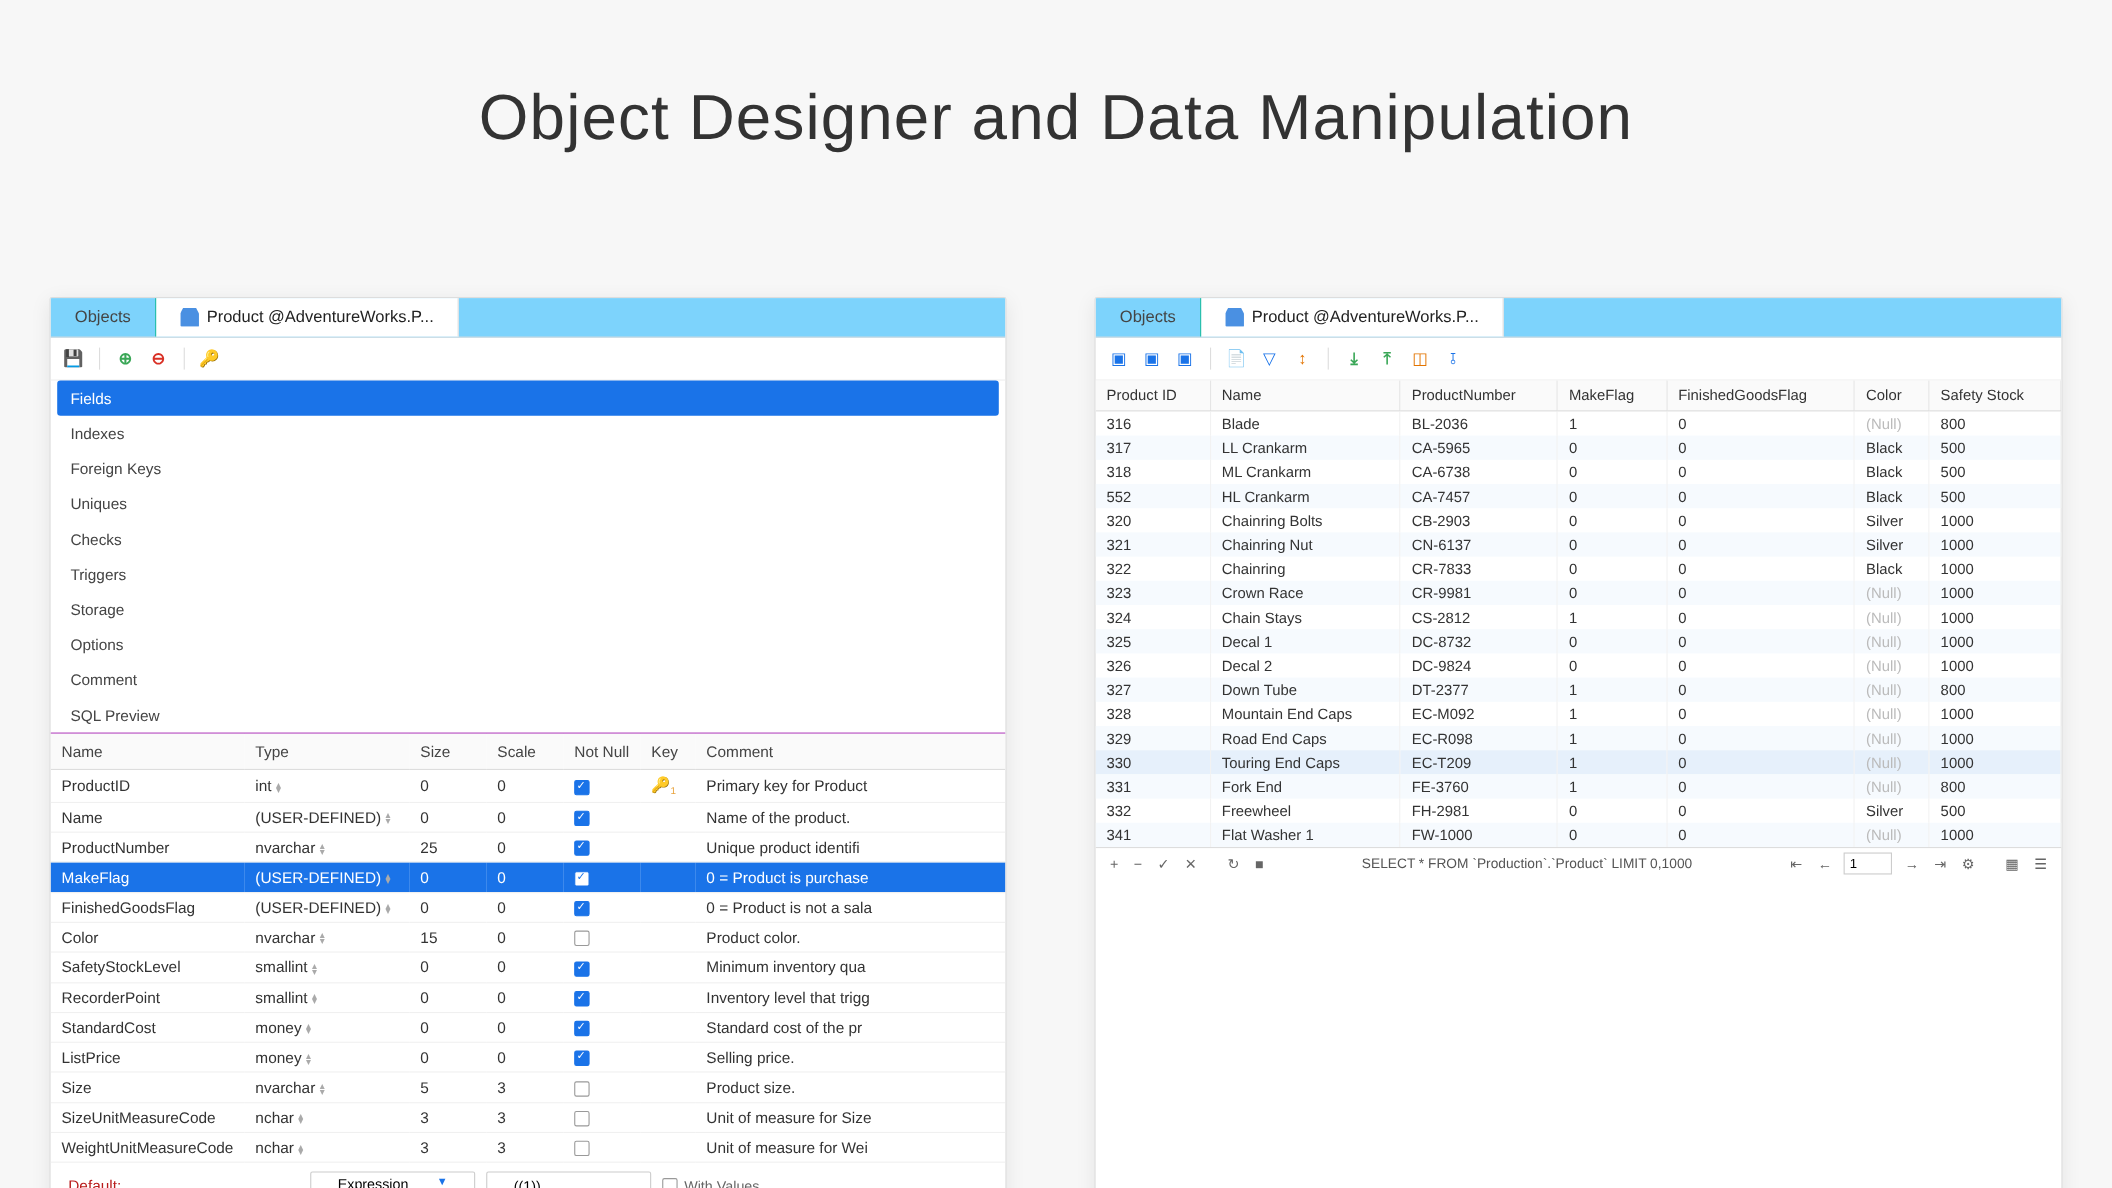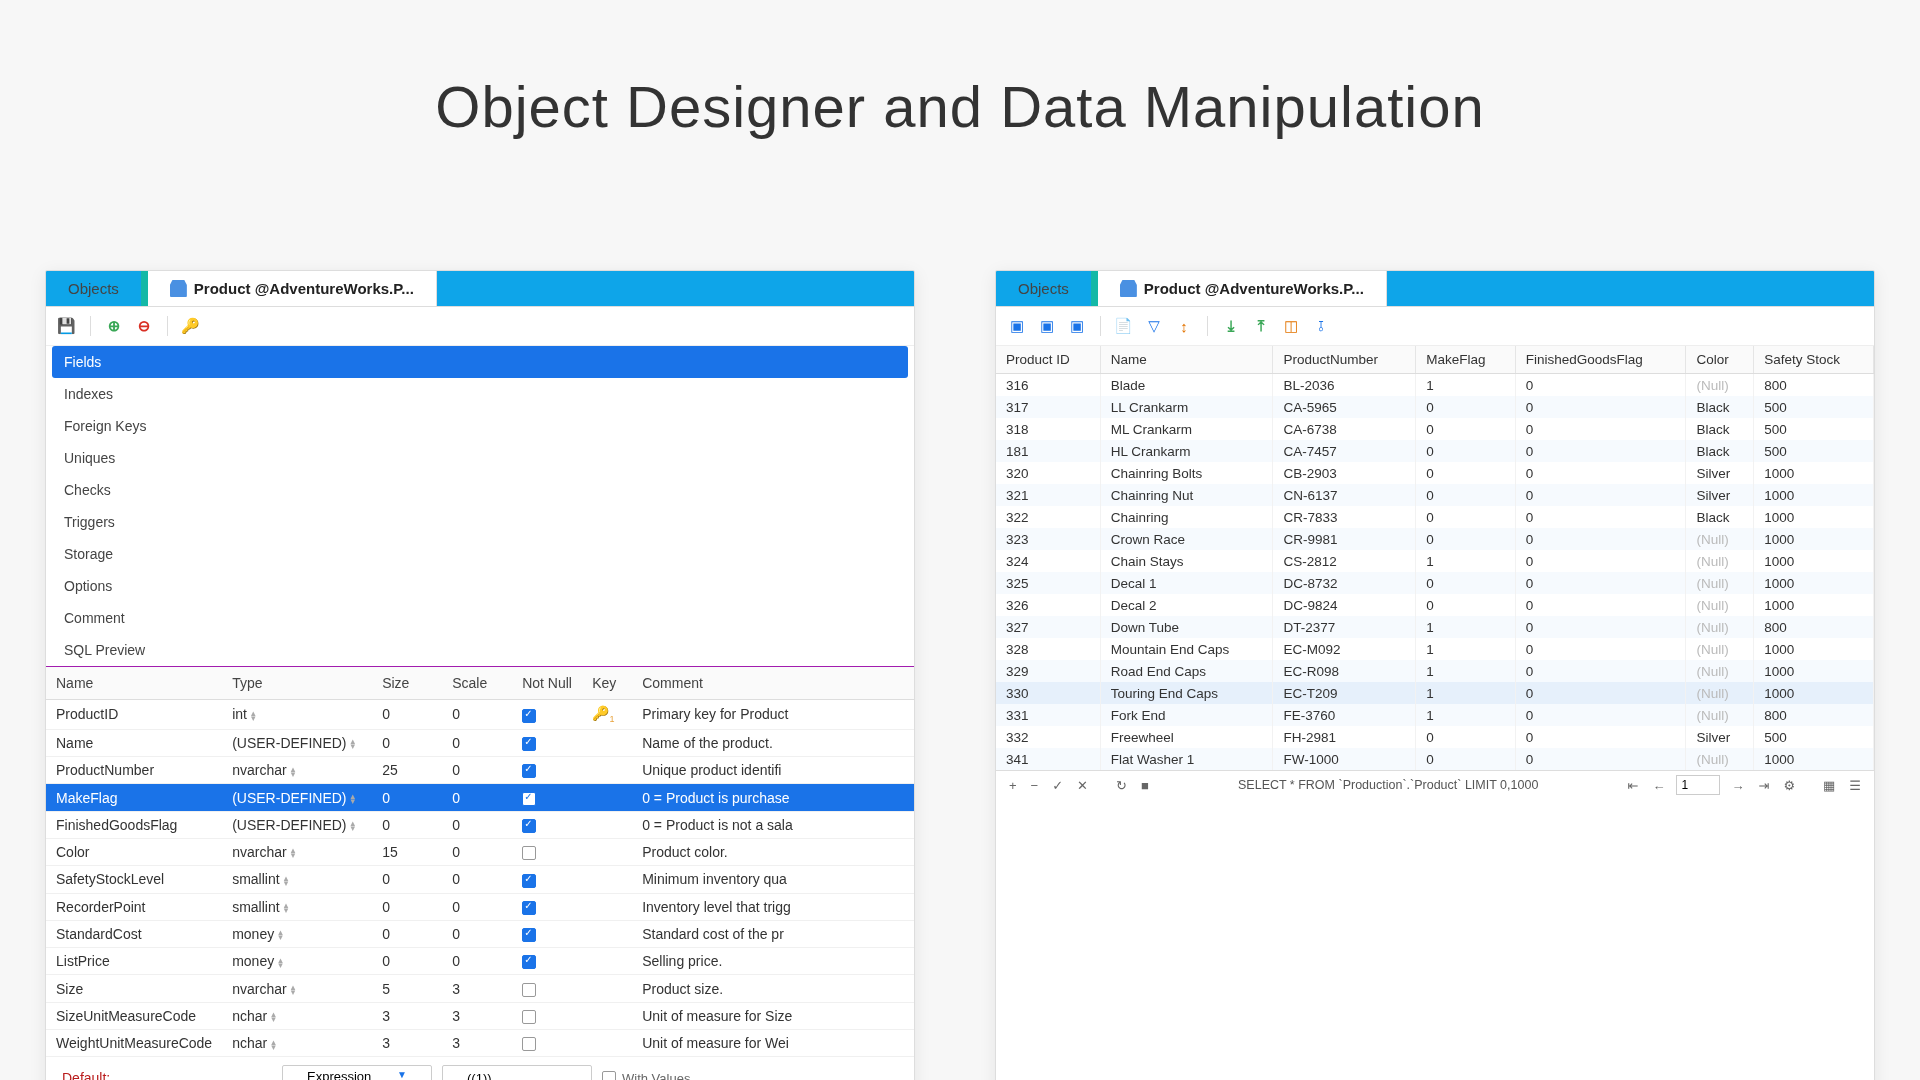--- a/index.html
+++ b/index.html
@@ -2,23 +2,23 @@
 <html><head>
 <meta charset="utf-8">
 <style>
 * { box-sizing: border-box; margin: 0; padding: 0; }
 body { font-family: "Segoe UI", Arial, sans-serif; background: #f7f7f7; width: 1920px; height: 1080px; overflow: hidden; position: relative; }
 .page-title { font-size: 58px; font-weight: 300; color: #333; text-align: center; padding-top: 45px; letter-spacing: 1px; margin-top: 28px; }
 .panels { display: flex; justify-content: center; gap: 80px; margin-top: 130px; padding: 0 40px; }
 .panel { background: #fff; border: 1px solid #ddd; border-radius: 2px; box-shadow: 0 4px 18px rgba(0,0,0,0.08); overflow: hidden; font-size: 15px; }
 .panel-left { width: 870px; }
 .panel-right { width: 880px; }
-.tabbar { display: flex; background: #0ea5e9; border-bottom: 1px solid #ddd; height: 36px; align-items: center; }
+.tabbar { display: flex; background: #7dd3fc; border-bottom: 1px solid #ddd; height: 36px; align-items: center; }
 .tab { padding: 0 22px; height: 100%; display: flex; align-items: center; gap: 7px; cursor: pointer; color: #444; }
-.tab.active { background: #fff; border-right: 1px solid #ddd; border-left: 7px solid #14b8a6; color: #222; font-weight: bold; }
+.tab.active { background: #fff; border-right: 1px solid #ddd; border-left: 1px solid #14b8a6; color: #222; }
 .tab.active:first-child { border-left: none; }
 .db-icon { width: 17px; height: 17px; display: inline-block; position: relative; }
 .db-icon::before { content: ""; position: absolute; inset: 0; background: #4a90e2; border-radius: 1px; clip-path: polygon(15% 0, 85% 0, 100% 30%, 100% 100%, 0 100%, 0 30%); }
 .tool-row { display: flex; align-items: center; padding: 6px 8px; gap: 4px; border-bottom: 1px solid #eee; min-height: 38px; }
 .tool-btn { width: 26px; height: 26px; display: inline-flex; align-items: center; justify-content: center; border-radius: 3px; cursor: pointer; font-size: 15px; color: #555; }
 .tool-btn.green { color: #3aa757; font-weight: bold; }
 .tool-btn.red { color: #d93025; font-weight: bold; }
 .tool-btn.blue { color: #1a73e8; }
 .tool-btn.orange { color: #e37400; }
 .tool-sep { width: 1px; height: 20px; background: #ddd; margin: 0 6px; }
@@ -304,21 +304,21 @@
           <tr>
             <td>318</td>
             <td>ML Crankarm</td>
             <td>CA-6738</td>
             <td>0</td>
             <td>0</td>
             <td>Black</td>
             <td>500</td>
           </tr>
           <tr>
-            <td>181</td>
+            <td>552</td>
             <td>HL Crankarm</td>
             <td>CA-7457</td>
             <td>0</td>
             <td>0</td>
             <td>Black</td>
             <td>500</td>
           </tr>
           <tr>
             <td>320</td>
             <td>Chainring Bolts</td>

